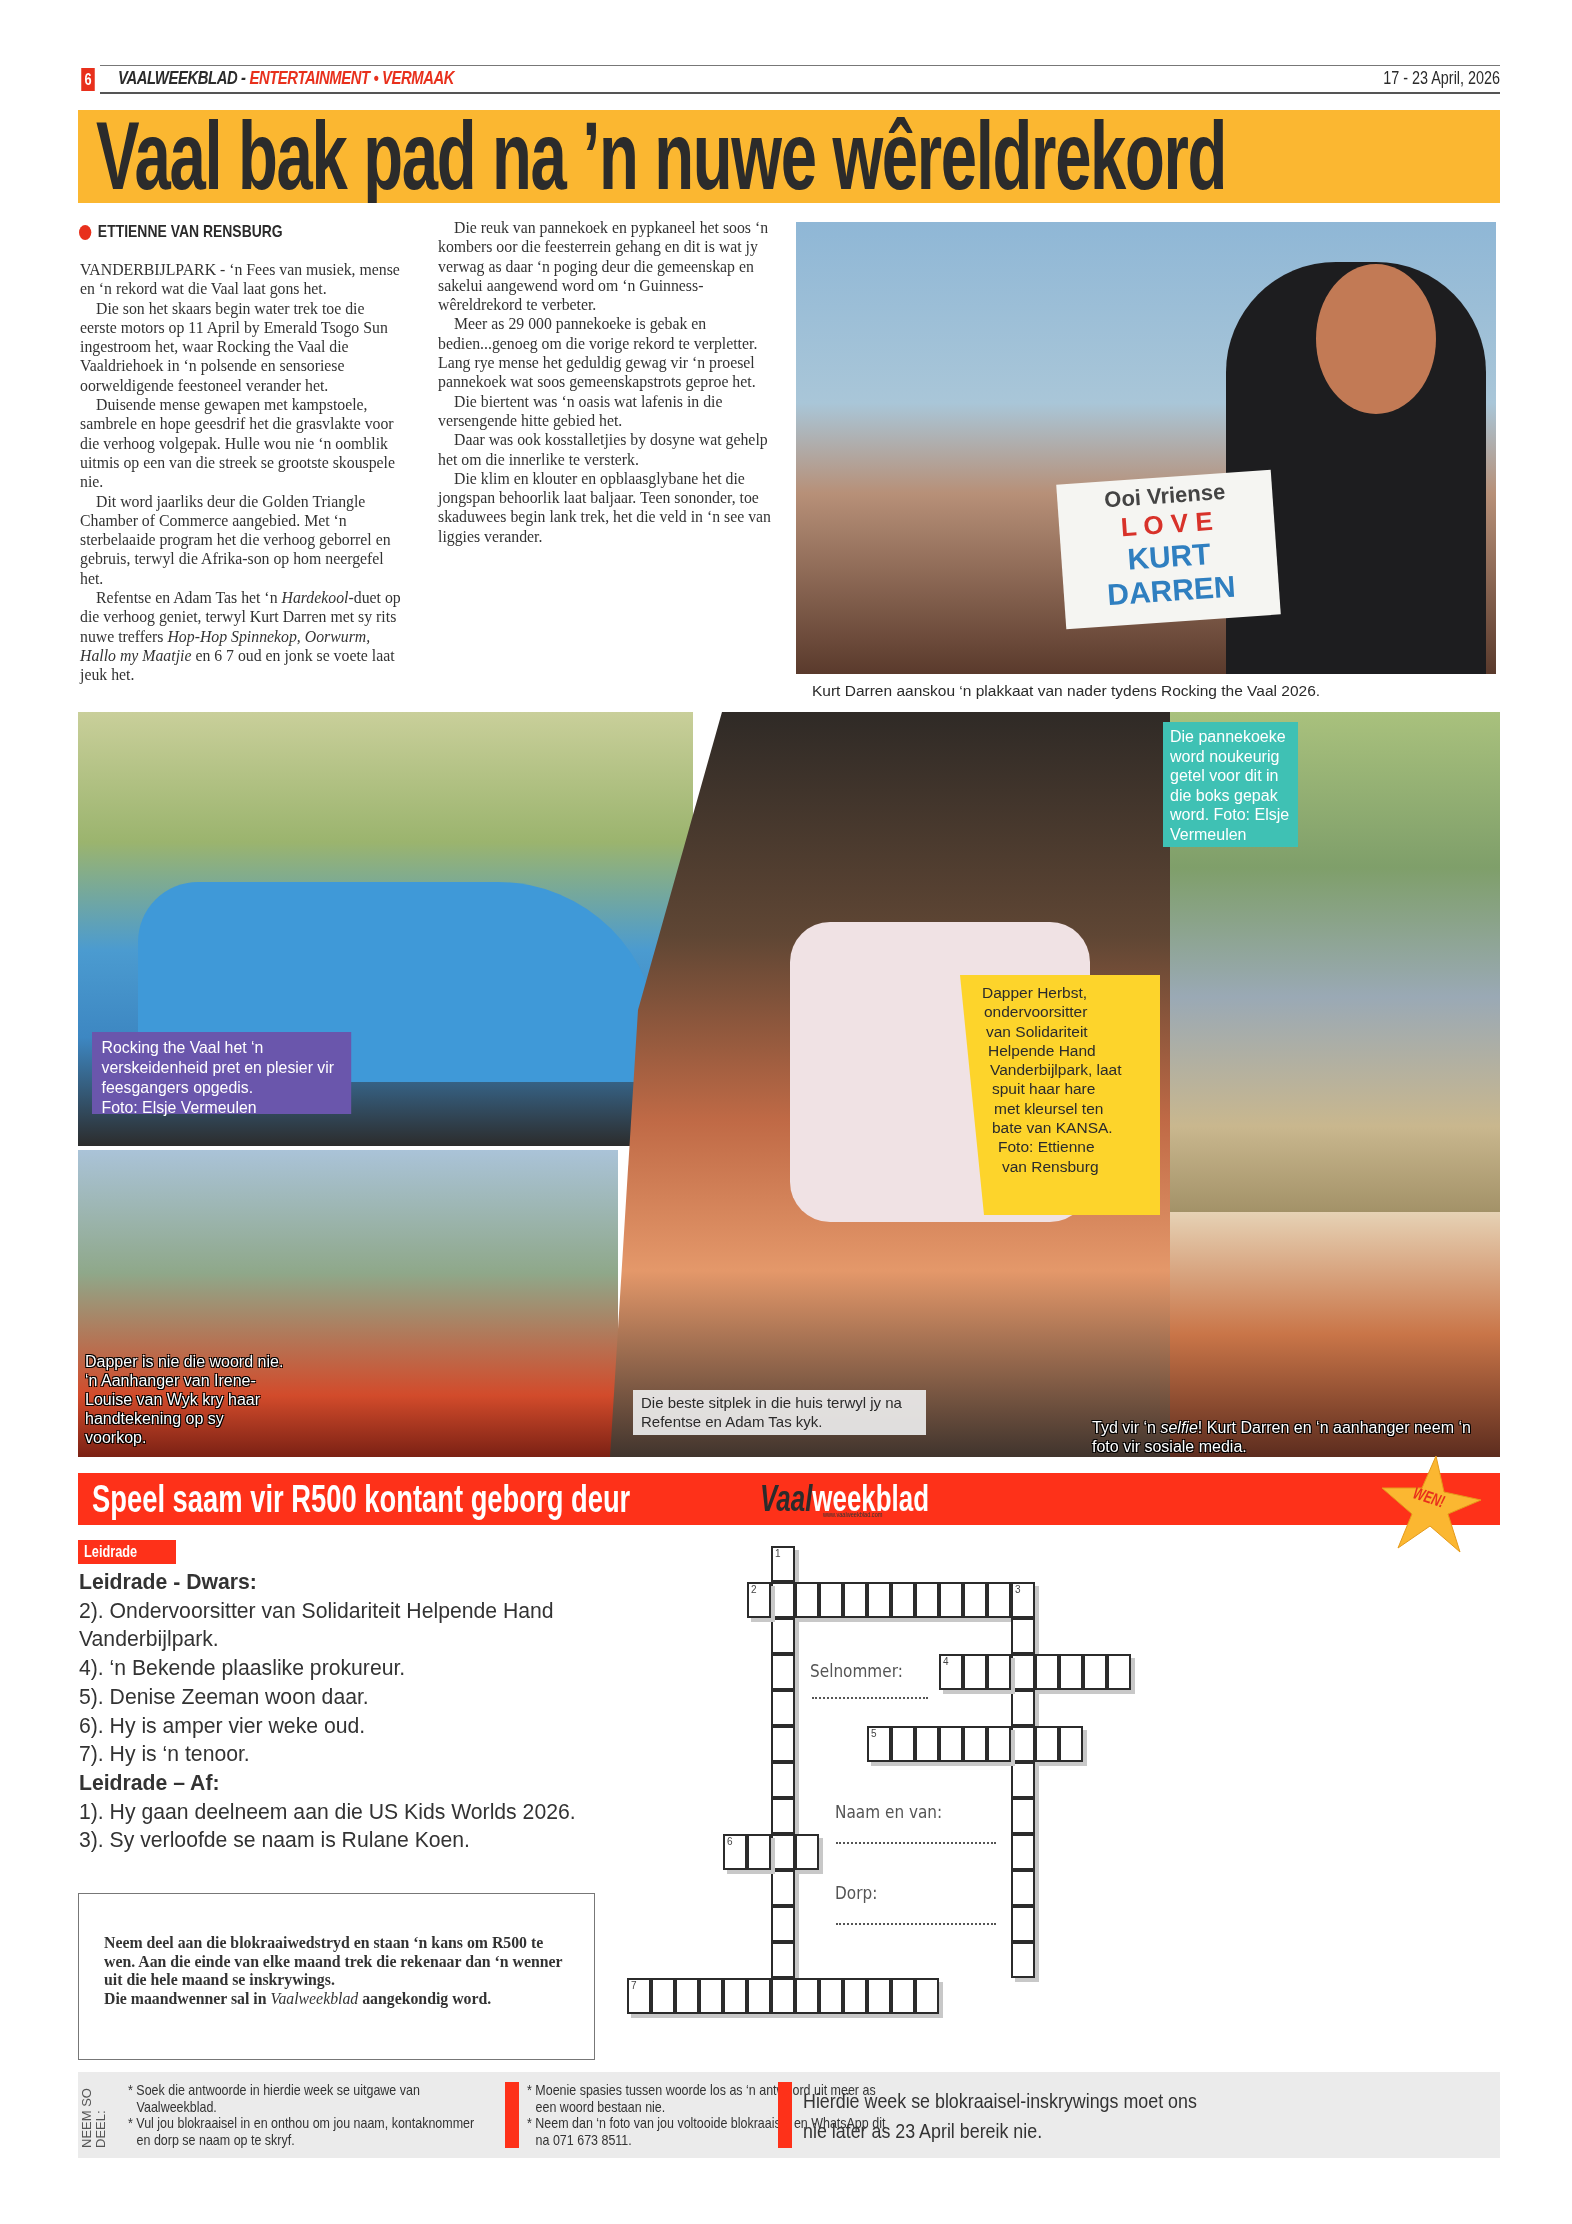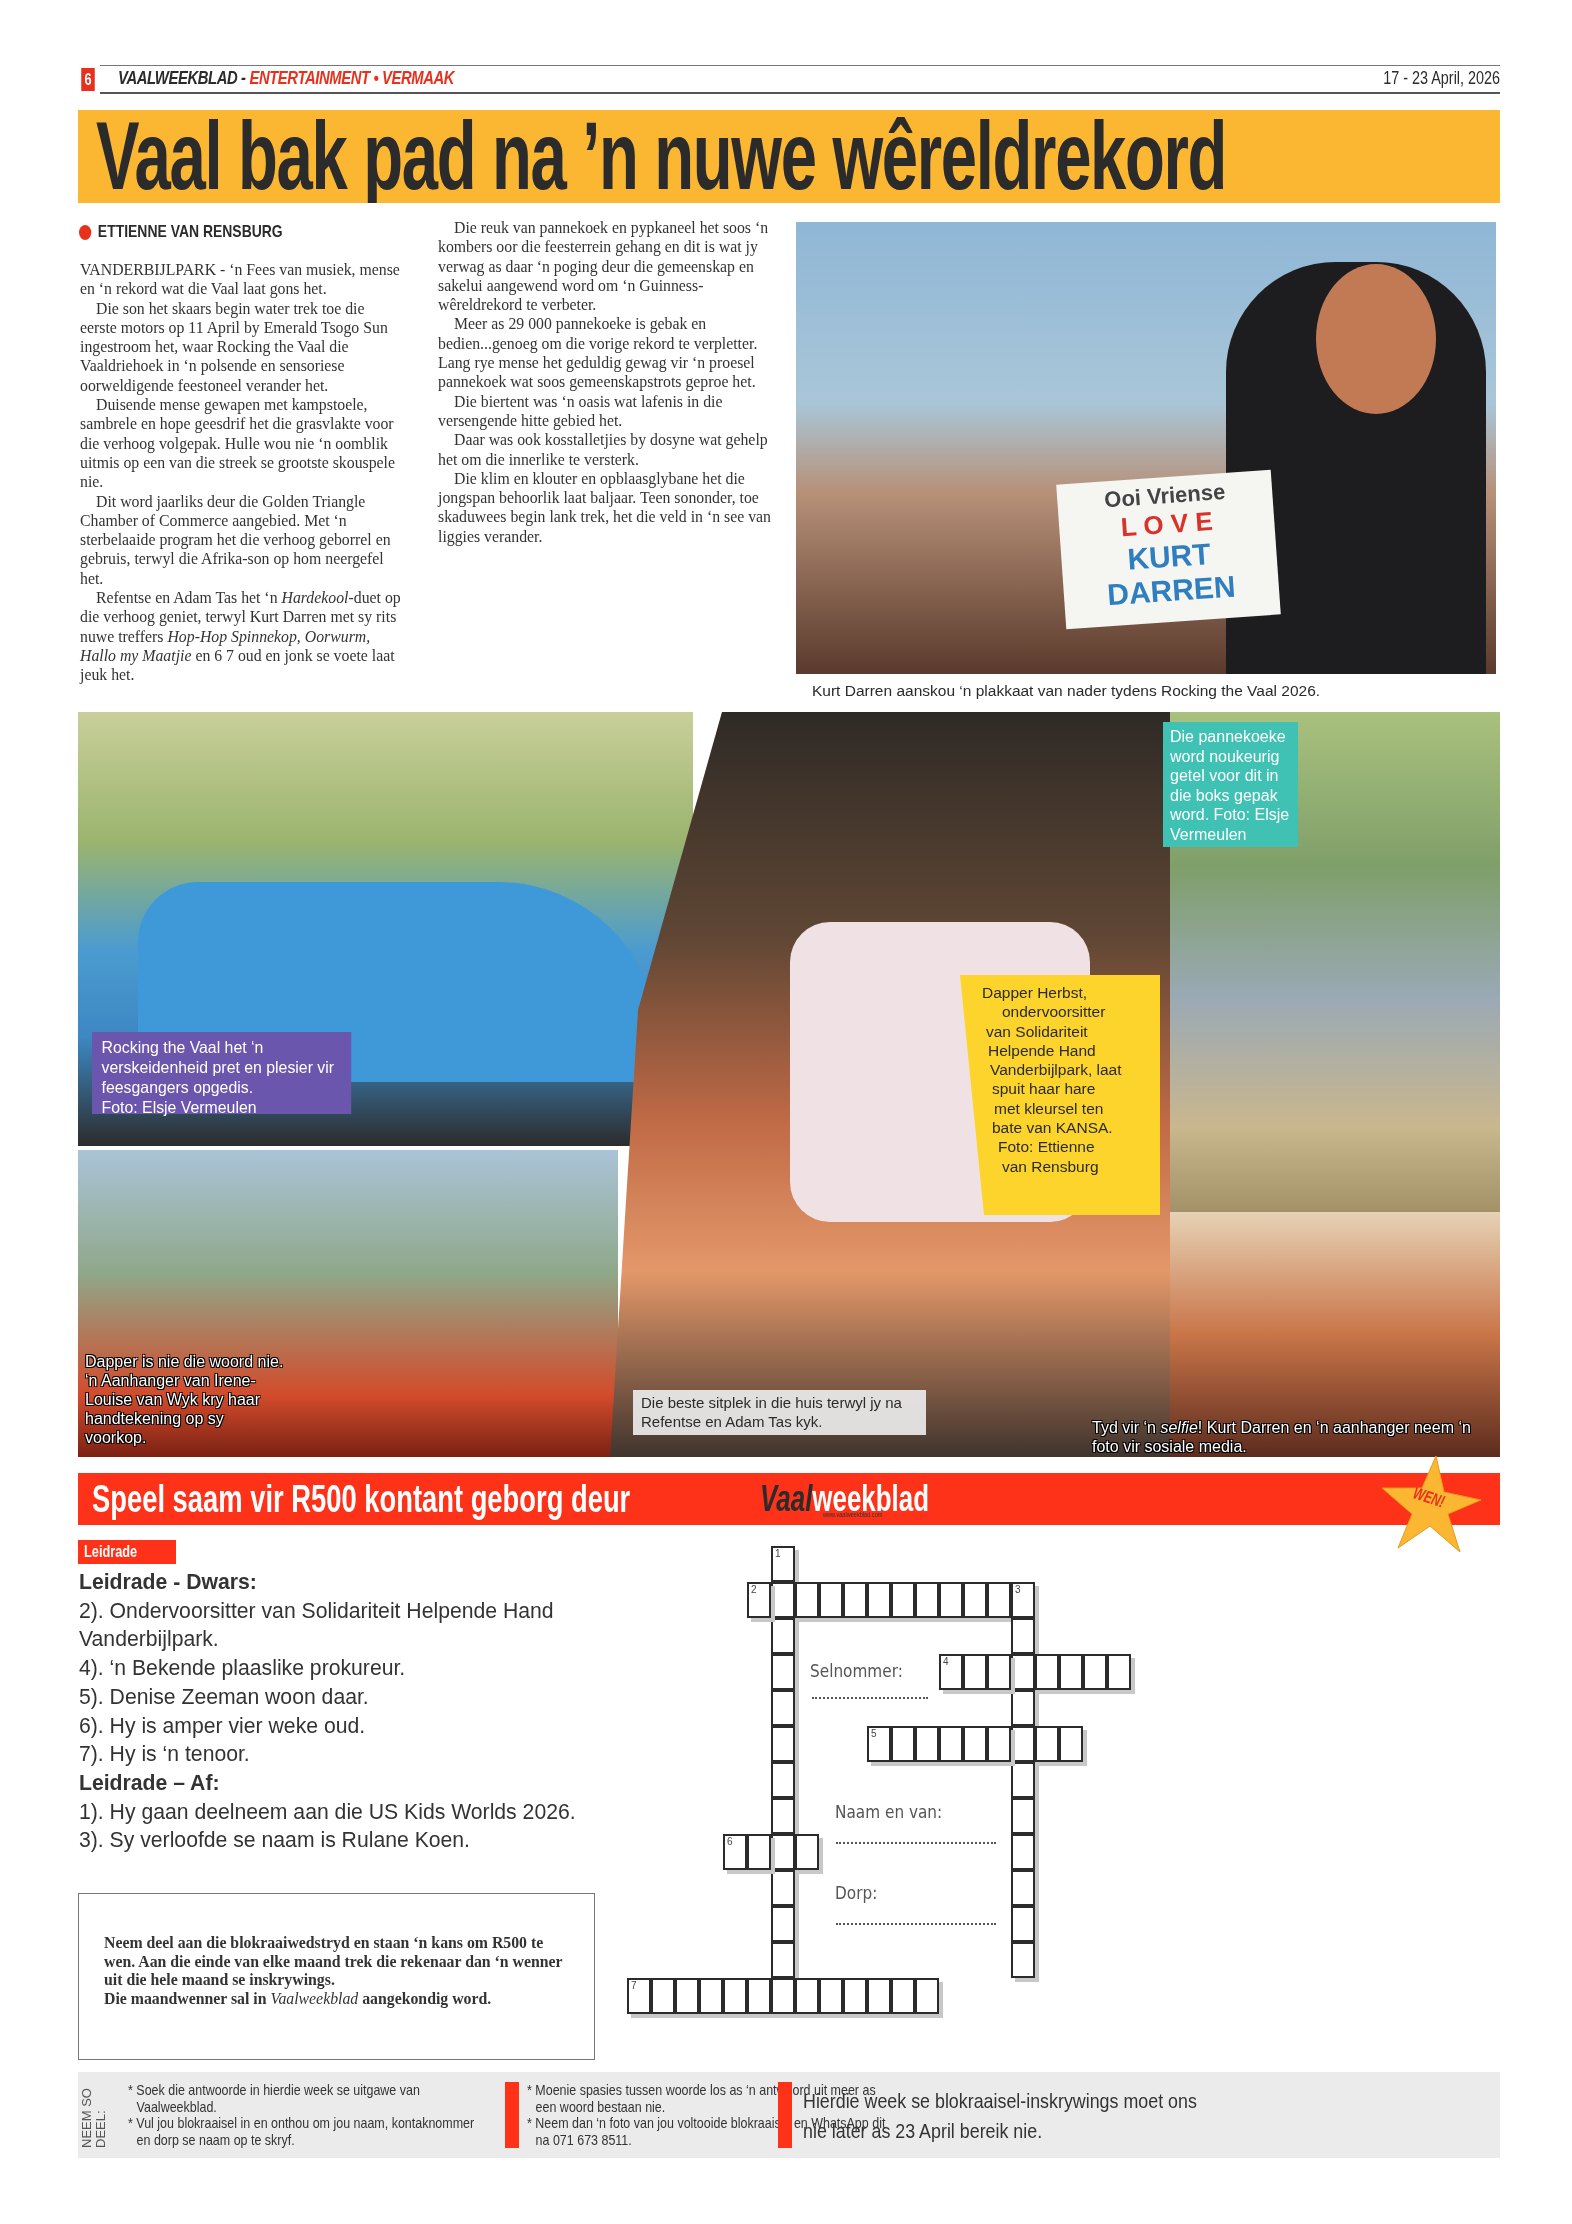--- a/index.html
+++ b/index.html
@@ -157,21 +157,21 @@
   <div>Die pannekoeke</div>
   <div>word noukeurig</div>
   <div>getel voor dit in</div>
   <div>die boks gepak</div>
   <div>word. Foto: Elsje</div>
   <div>Vermeulen</div>
 </div>
 
 <div class="abs cap cap-yellow">
   <span style="margin-left:0px">Dapper Herbst,</span>
-  <span style="margin-left:20px">ondervoorsitter</span>
+  <span style="margin-left:2px">ondervoorsitter</span>
   <span style="margin-left:4px">van Solidariteit</span>
   <span style="margin-left:6px">Helpende Hand</span>
   <span style="margin-left:8px">Vanderbijlpark, laat</span>
   <span style="margin-left:10px">spuit haar hare</span>
   <span style="margin-left:12px">met kleursel ten</span>
   <span style="margin-left:10px">bate van KANSA.</span>
   <span style="margin-left:16px">Foto: Ettienne</span>
   <span style="margin-left:20px">van Rensburg</span>
 </div>
 

